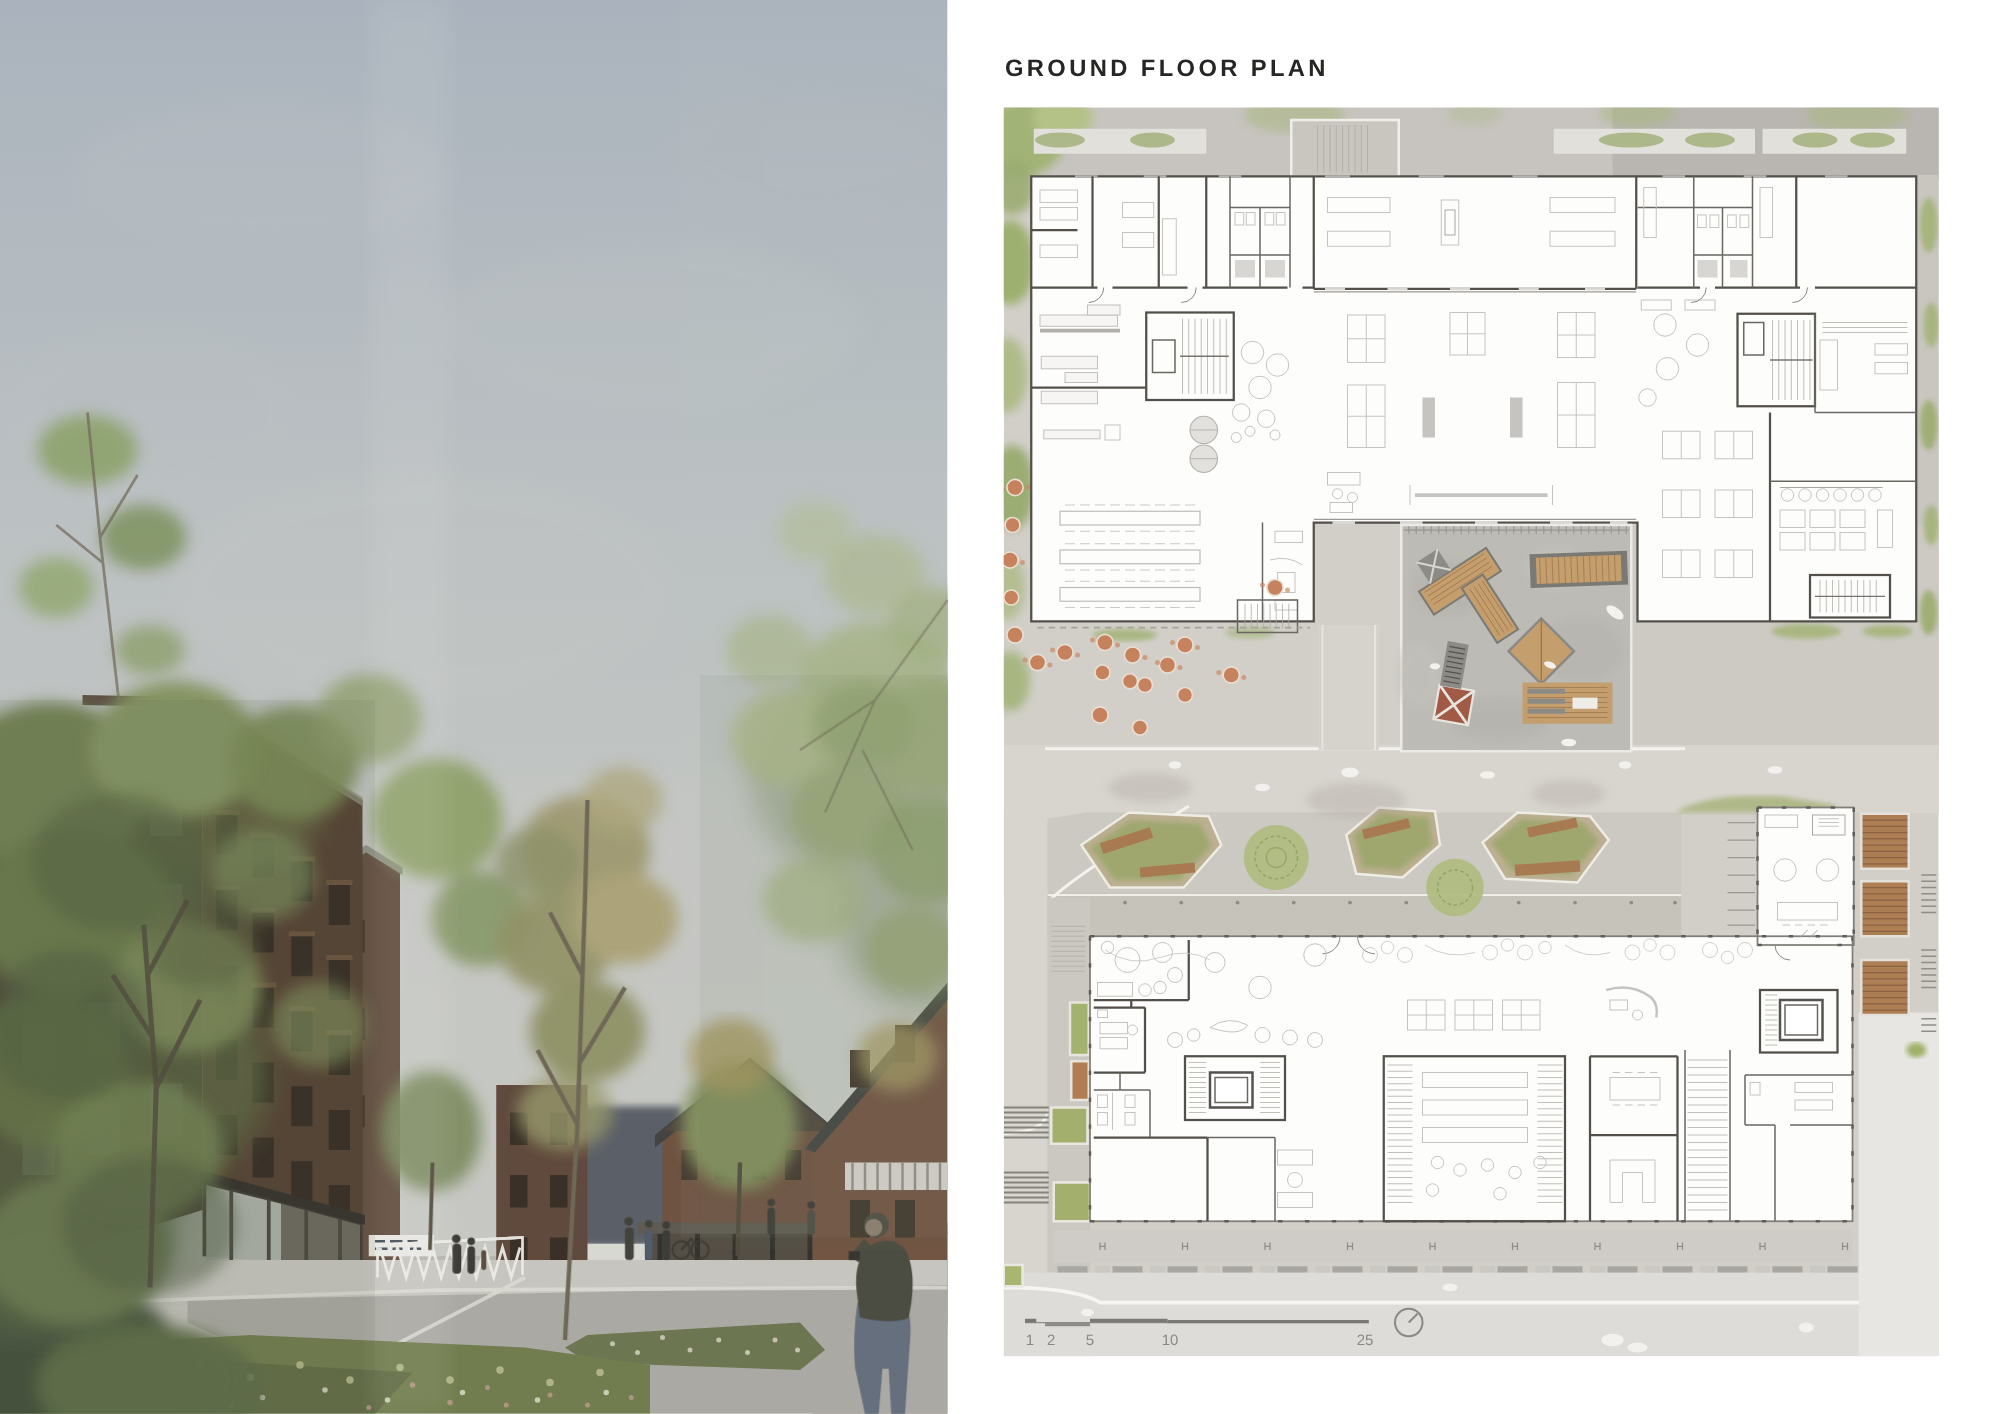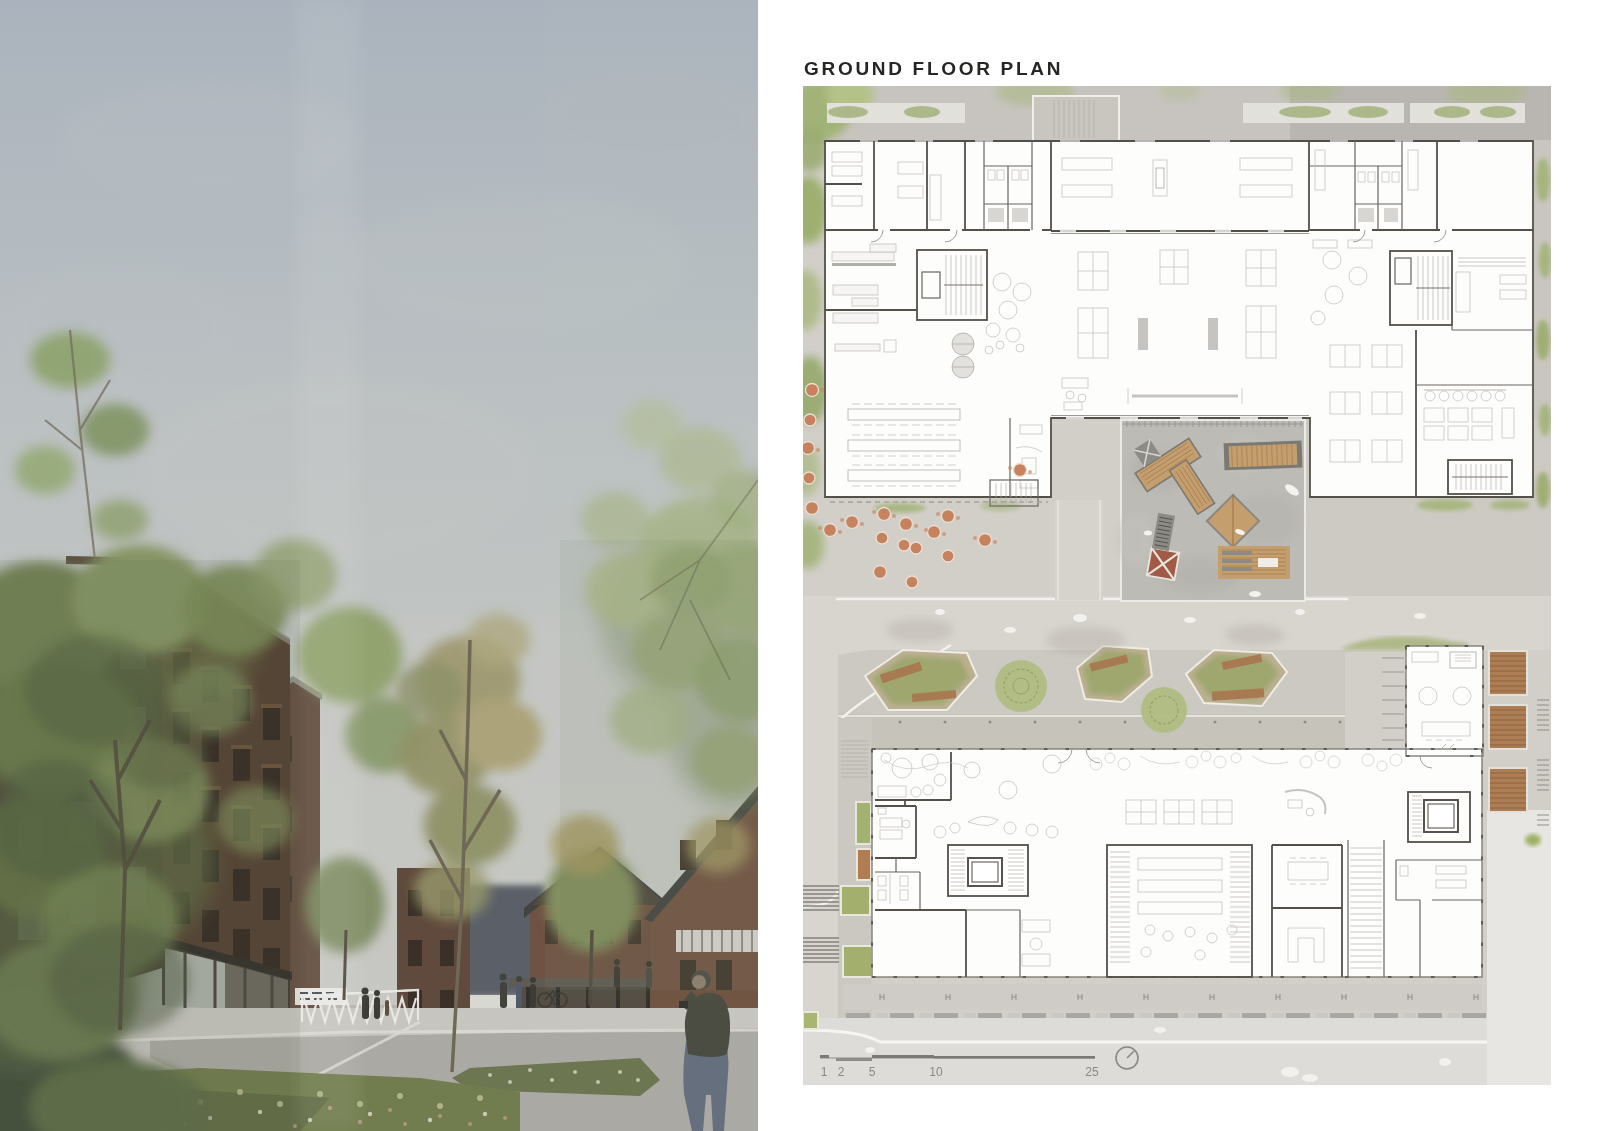--- a/index.html
+++ b/index.html
@@ -1,19 +1,19 @@
 <!DOCTYPE html>
 <html><head>
 <meta charset="utf-8">
 <style>
   html,body{margin:0;padding:0;background:#ffffff;}
   #page{position:relative;width:1600px;height:1131px;background:#ffffff;overflow:hidden;
         font-family:"Liberation Sans", sans-serif;}
   #title{position:absolute;left:804px;top:45px;font-size:19px;font-weight:bold;
-         letter-spacing:2.7px;color:#262624;margin-top:13px;}
+         letter-spacing:2.7px;color:#262624;}
   svg{position:absolute;display:block;}
   .w{stroke:#535049;stroke-width:1.8;fill:none;stroke-linecap:butt;}
   .w1{stroke:#6a6761;stroke-width:1.2;fill:none;}
   .wt{stroke:#8a8781;stroke-width:0.8;fill:none;}
   .f{stroke:#c6c4c0;stroke-width:0.8;fill:none;}
   .f2{stroke:#c2c0bc;stroke-width:0.8;fill:#f6f5f3;}
   .hatch{stroke:#aba9a4;stroke-width:0.6;fill:none;}
 </style>
 </head>
 <body>

